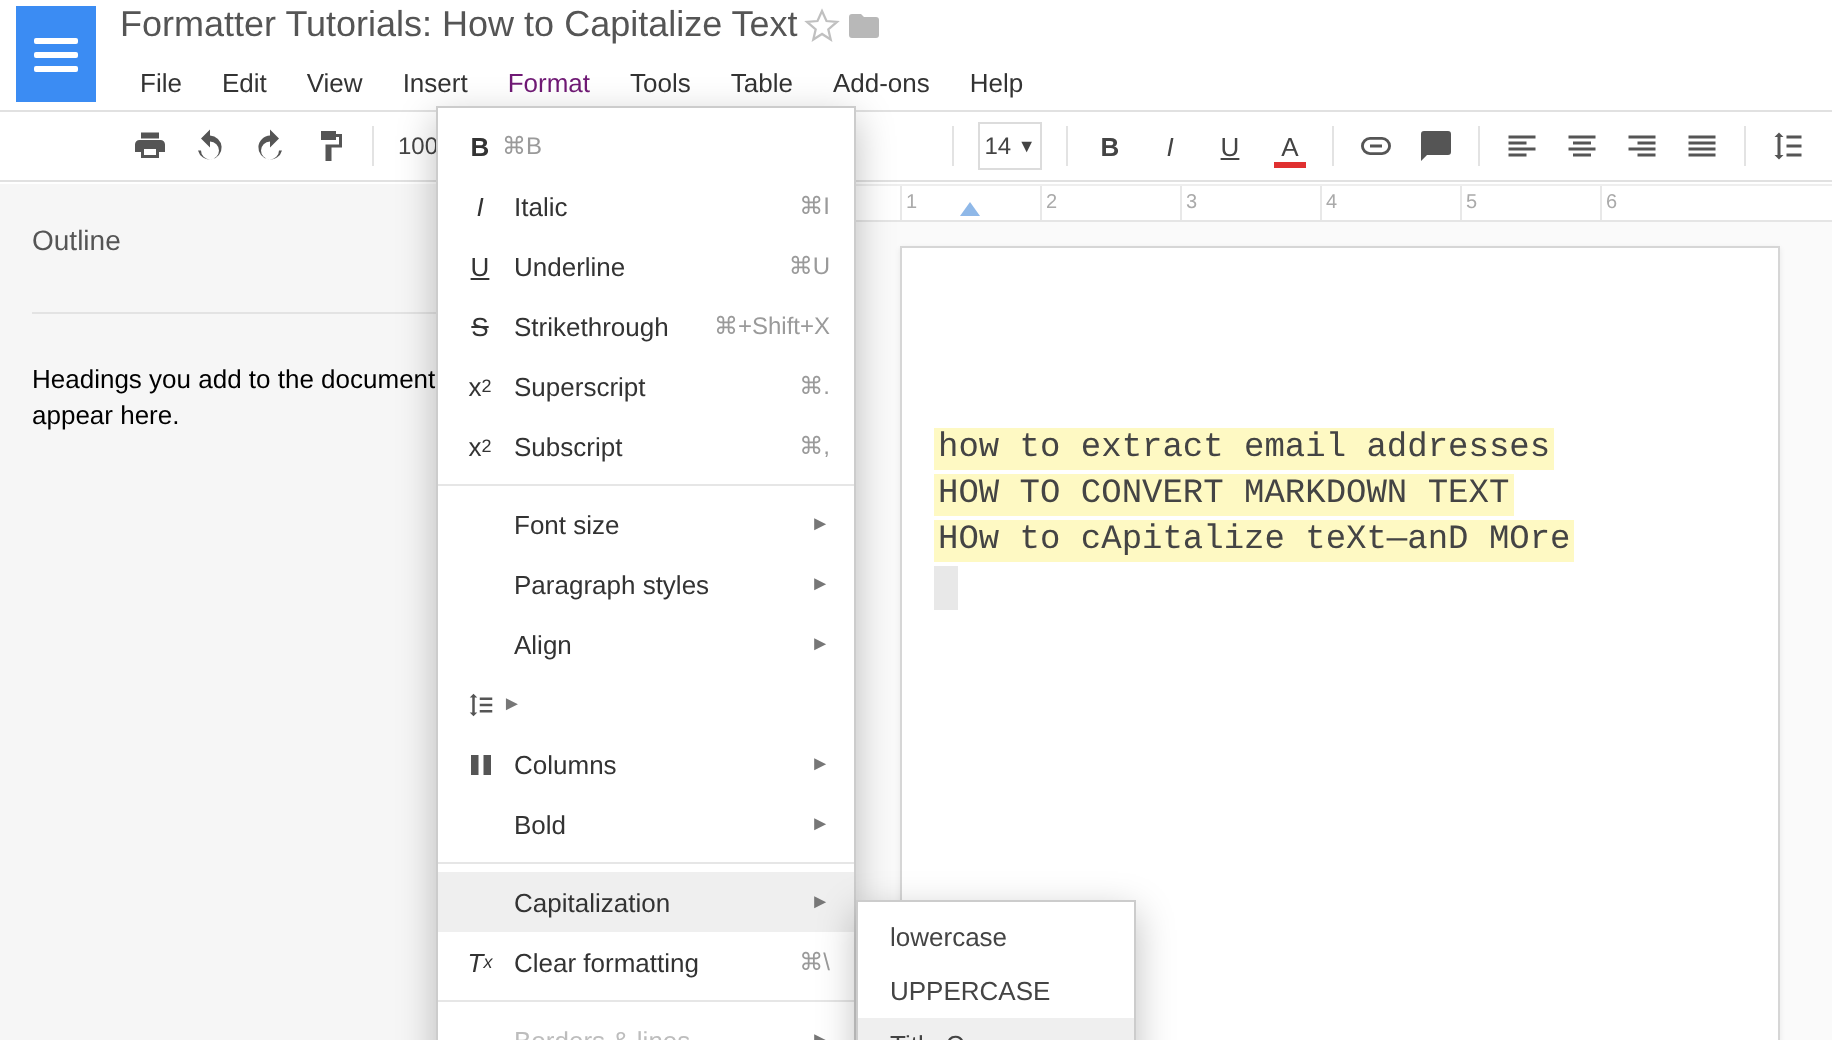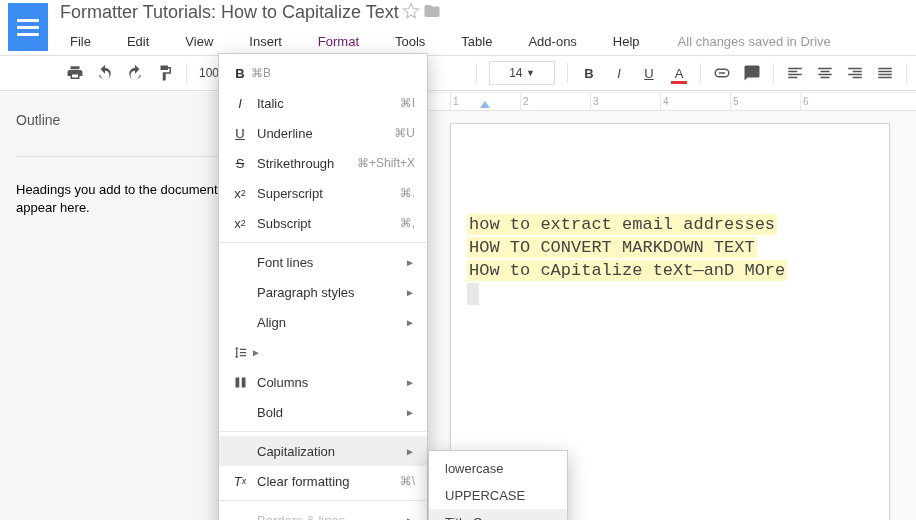--- a/index.html
+++ b/index.html
@@ -21,28 +21,28 @@
     background: #3b8cf3;
     display:flex; align-items:center; justify-content:center;
   }
   .logo-lines { width:22px; display:flex; flex-direction:column; gap:4px;}
   .logo-lines span { height:3px; background:#fff; border-radius:1px;}
   .header {
     position: absolute;
     left: 60px; top: 2px;
     right: 0;
   }
-  .title-row { display:flex; gap:3px;}
+  .title-row { display:flex; align-items:center; gap:3px;}
   .doc-title { font-size:18px; color:#555; font-weight:400; }
   .star, .folder { width:18px;height:18px; fill:#c0c0c0; }
 
   
   .menubar {
     position:absolute; left:60px; top:30px;
-    display:flex; align-items:center; gap:16px;
+    display:flex; align-items:center; gap:0;
     font-size:13px; color:#333;
   }
   .menu-item { padding:4px 10px; cursor:pointer; }
   .menu-item.active { color:#701a75; }
   .save-status { margin-left:12px; color:#9a9a9a; }
 
   
   .toolbar {
     position:absolute; top:55px; left:0; right:0; height:36px;
     border-top:1px solid #e1e1e1;
@@ -58,21 +58,21 @@
   }
   .tsep { width:1px; height:20px; background:#e3e3e3; margin:0 6px;}
   .zoom { font-size:12px; color:#444; padding:0 6px; display:flex;align-items:center; gap:3px;}
   svg.icon { width:18px;height:18px; fill:#555;}
   .toolbar-right {
     position:absolute; left:470px; top:0; height:100%;
     display:flex; align-items:center;
   }
   .fontsize-box {
     display:flex;align-items:center;justify-content:center;
-    width:66px;height:24px;border:1px solid #dcdcdc;
+    width:32px;height:24px;border:1px solid #dcdcdc;
     font-size:12px;margin:0 6px;
   }
   .text-color {position:relative;}
   .text-color .bar {position:absolute;bottom:4px;left:7px;width:16px;height:3px;background:#e03030;}
 
   
   .sidebar {
     position:absolute; left:0; top:92px; width:260px; bottom:0;
     background:#f6f6f6;
     padding:20px 16px;
@@ -202,21 +202,20 @@
 <div class="menubar">
   <span class="menu-item">File</span>
   <span class="menu-item">Edit</span>
   <span class="menu-item">View</span>
   <span class="menu-item">Insert</span>
   <span class="menu-item active">Format</span>
   <span class="menu-item">Tools</span>
   <span class="menu-item">Table</span>
   <span class="menu-item">Add-ons</span>
   <span class="menu-item">Help</span>
-  <span class="save-status">All changes saved in Drive</span>
 </div>
 
 <div class="toolbar">
   <div class="tbtn">
       <svg class="icon" viewBox="0 0 24 24">
         <path d="M19 8H5a3 3 0 0 0-3 3v5h4v4h12v-4h4v-5a3 3 0 0 0-3-3zM16 18H8v-4h8zM18 3H6v4h12z"></path>
       </svg>
     </div>
   <div class="tbtn">
       <svg class="icon" viewBox="0 0 24 24">
@@ -353,21 +352,21 @@
   <div class="dd-row">
     <span class="ico">x<span class="sub">2</span></span>
     <span class="lbl">Subscript</span>
     <span class="sc">⌘,</span>
   </div>
 
   <div class="dd-sep"></div>
 
   <div class="dd-row">
     <span class="ico"></span>
-    <span class="lbl">Font lines</span>
+    <span class="lbl">Font size</span>
     <span class="arrow">►</span>
   </div>
   <div class="dd-row">
     <span class="ico"></span>
     <span class="lbl">Paragraph styles</span>
     <span class="arrow">►</span>
   </div>
   <div class="dd-row">
     <span class="ico"></span>
     <span class="lbl">Align</span>

